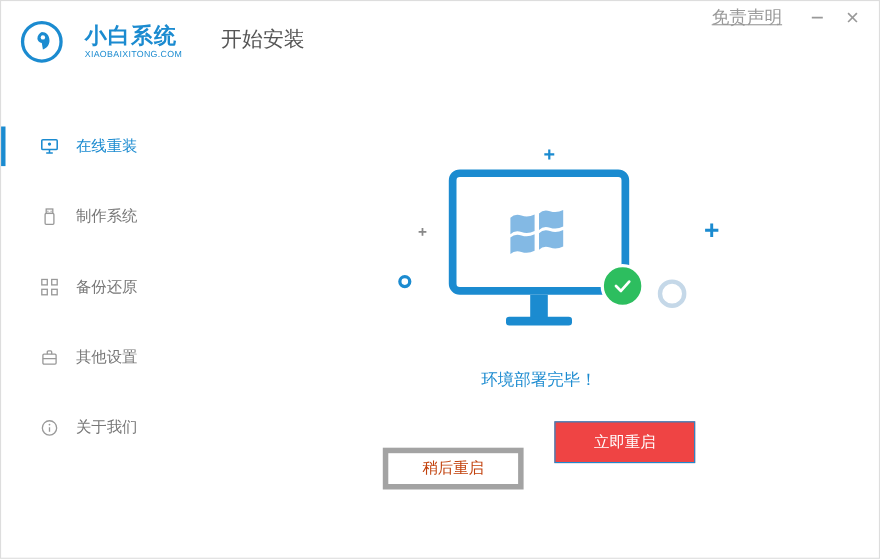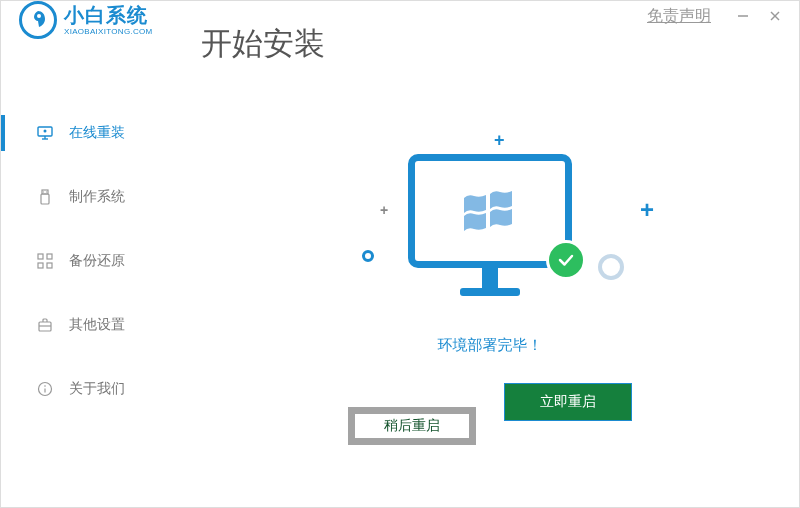--- a/index.html
+++ b/index.html
@@ -2,27 +2,27 @@
 <html><head>
   <meta charset="utf-8">
   <style>
     * { margin: 0; padding: 0; box-sizing: border-box; font-family: "Microsoft YaHei", sans-serif; }
     body { width: 800px; height: 508px; background: #fff; border: 1px solid #ddd; position: relative; overflow: hidden; }
 
     .titlebar { position: absolute; top: 0; right: 0; display: flex; align-items: center; height: 30px; padding-right: 8px; gap: 0; }
     .disclaimer-link { font-size: 16px; color: #999; text-decoration: underline; margin-right: 16px; cursor: pointer; }
     .win-btn { width: 32px; height: 30px; display: flex; align-items: center; justify-content: center; cursor: pointer; color: #999; }
 
-    .logo-area { position: absolute; left: 18px; top: 0; display: flex; align-items: center; gap: 7px; }
+    .logo-area { position: absolute; left: 18px; top: 18px; display: flex; align-items: center; gap: 20px; }
     .logo-circle { width: 38px; height: 38px; border-radius: 50%; border: 3px solid #1B8BD0; background: #fff; display: flex; align-items: center; justify-content: center; position: relative; }
     .logo-txt { display: flex; flex-direction: column; }
     .brand-name { font-size: 20px; font-weight: bold; color: #1B8BD0; letter-spacing: 1px; line-height: 1; }
     .brand-url { font-size: 8px; color: #1B8BD0; letter-spacing: 0.3px; margin-top: 2px; }
 
-    .page-title { position: absolute; left: 200px; top: 22px; font-size: 31px; color: #555; font-weight: 400; }
+    .page-title { position: absolute; left: 200px; top: 22px; font-size: 19px; color: #555; font-weight: 400; }
 
     .sidebar { position: absolute; left: 0; top: 100px; width: 175px; }
     .side-item { height: 64px; display: flex; align-items: center; padding-left: 36px; gap: 16px; cursor: pointer; color: #777; font-size: 14px; position: relative; }
     .side-item.active { color: #1B8BD0; }
     .side-item.active::before { content: ""; position: absolute; left: 0; top: 14px; bottom: 14px; width: 4px; background: #1B8BD0; }
     .side-icon { width: 16px; height: 16px; display: flex; align-items: center; justify-content: center; flex-shrink: 0; }
 
     .content { position: absolute; left: 200px; right: 20px; top: 80px; bottom: 20px; display: flex; flex-direction: column; align-items: center; justify-content: center; }
 
     .illus-wrap { position: relative; width: 380px; height: 200px; }
@@ -36,22 +36,22 @@
     .p3 { left: 340px; top: 72px; font-size: 24px; }
     .circ { position: absolute; border: 3px solid; border-radius: 50%; }
     .c1 { left: 62px; top: 126px; width: 12px; height: 12px; border-color: #1B8BD0; }
     .c2 { left: 298px; top: 130px; width: 26px; height: 26px; border-color: #c5d8e8; border-width: 4px; }
 
     .status-line { color: #1B8BD0; font-size: 15px; margin-top: 12px; }
     .sub-line { color: #1B8BD0; font-size: 13px; margin-top: 8px; }
 
     .btn-row { display: flex; gap: 28px; margin-top: 28px; }
     .btn { width: 128px; height: 38px; display: flex; align-items: center; justify-content: center; font-size: 14px; cursor: pointer; }
-    .btn-outline { border: 7px solid #a3a3a3; color: #14532d; background: #fff; margin-top: 24px; }
-    .btn-fill { background: #15803d; color: #fff; border: 1px solid #1B8BD0; }
+    .btn-outline { border: 5px solid #a3a3a3; color: #c2410c; background: #fff; margin-top: 24px; }
+    .btn-fill { background: #ef4444; color: #fff; border: 1px solid #1B8BD0; }
   </style>
 </head>
 <body>
 
 <div class="titlebar">
   <span class="disclaimer-link">免责声明</span>
   <div class="win-btn">
     <svg width="12" height="12" viewBox="0 0 12 12">
         <line x1="1" y1="6" x2="11" y2="6" stroke="#999" stroke-width="1.5"></line>
       </svg>

